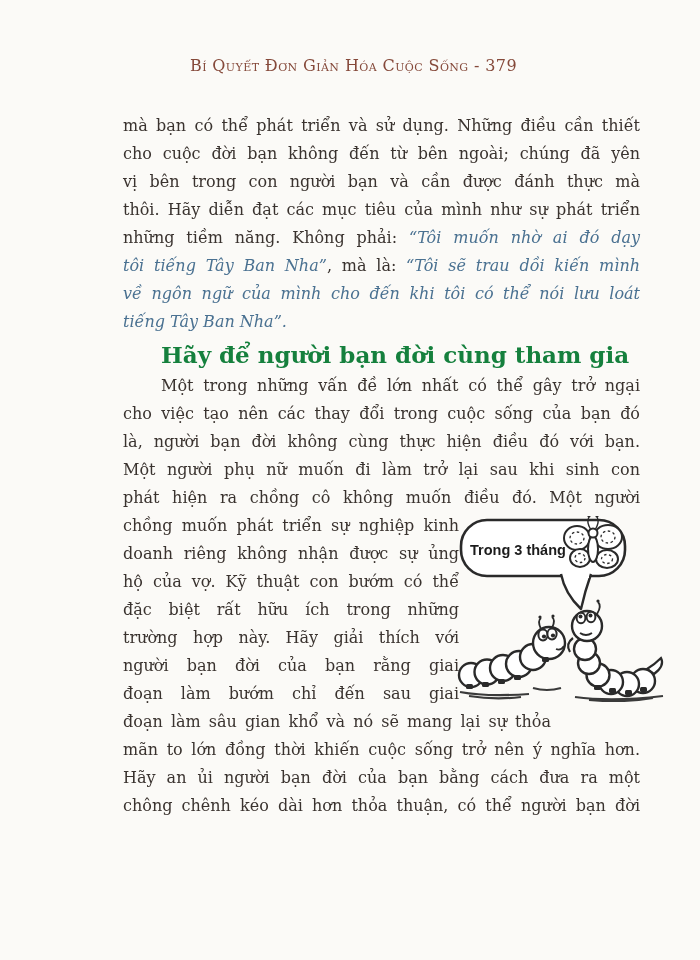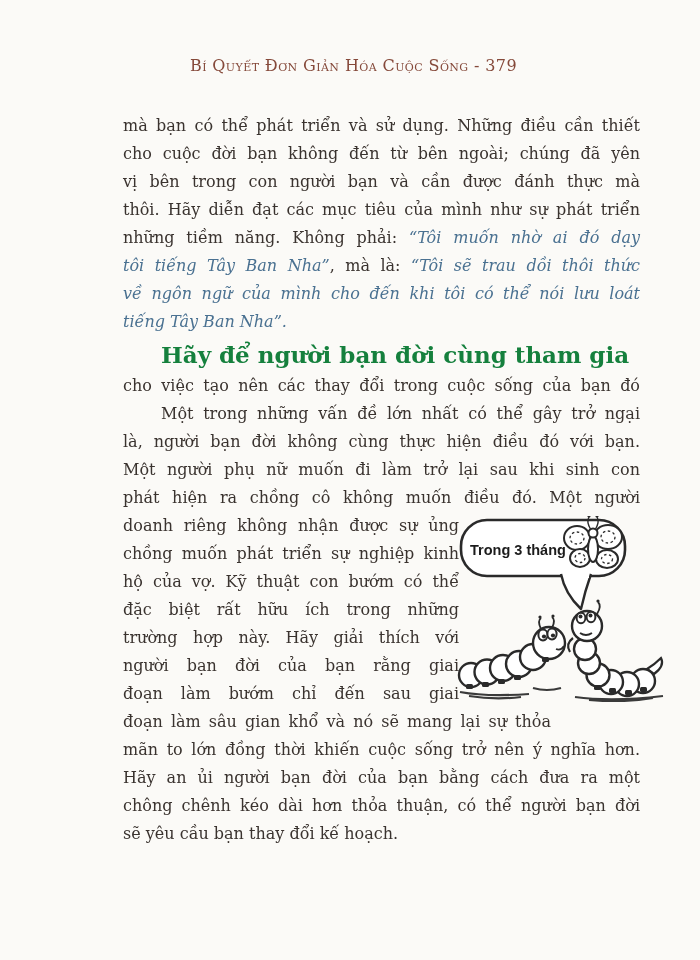--- a/index.html
+++ b/index.html
@@ -53,39 +53,39 @@
   <div class="running-header">Bí Quyết Đơn Giản Hóa Cuộc Sống - 379</div>
 
   <div class="content">
 
     <div>
         <div class="line just"><span class="n">mà bạn có thể phát triển và sử dụng. Những điều cần thiết</span></div>
         <div class="line just"><span class="n">cho cuộc đời bạn không đến từ bên ngoài; chúng đã yên</span></div>
         <div class="line just"><span class="n">vị bên trong con người bạn và cần được đánh thực mà</span></div>
         <div class="line just"><span class="n">thôi. Hãy diễn đạt các mục tiêu của mình như sự phát triển</span></div>
         <div class="line just"><span class="n">những tiềm năng. Không phải: </span><span class="quote">“Tôi muốn nhờ ai đó dạy</span></div>
-        <div class="line just"><span class="quote">tôi tiếng Tây Ban Nha”</span><span class="n">, mà là: </span><span class="quote">“Tôi sẽ trau dồi thôi thức</span></div>
+        <div class="line just"><span class="quote">tôi tiếng Tây Ban Nha”</span><span class="n">, mà là: </span><span class="quote">“Tôi sẽ trau dồi kiến mình</span></div>
         <div class="line just"><span class="quote">về ngôn ngữ của mình cho đến khi tôi có thể nói lưu loát</span></div>
         <div class="line"><span class="quote">tiếng Tây Ban Nha”.</span></div>
       </div>
 
     <div class="section-heading">Hãy để người bạn đời cùng tham gia</div>
 
     <div>
+        <div class="line just ind"><span class="n">Một trong những vấn đề lớn nhất có thể gây trở ngại</span></div>
         <div class="line just"><span class="n">cho việc tạo nên các thay đổi trong cuộc sống của bạn đó</span></div>
-        <div class="line just ind"><span class="n">Một trong những vấn đề lớn nhất có thể gây trở ngại</span></div>
         <div class="line just"><span class="n">là, người bạn đời không cùng thực hiện điều đó với bạn.</span></div>
         <div class="line just"><span class="n">Một người phụ nữ muốn đi làm trở lại sau khi sinh con</span></div>
         <div class="line just"><span class="n">phát hiện ra chồng cô không muốn điều đó. Một người</span></div>
       </div>
 
     <div class="section-c">
       <div>
+          <div class="line just w-a"><span class="n">chồng muốn phát triển sự nghiệp kinh</span></div>
           <div class="line just w-a"><span class="n">doanh riêng không nhận được sự ủng</span></div>
-          <div class="line just w-a"><span class="n">chồng muốn phát triển sự nghiệp kinh</span></div>
           <div class="line just w-a"><span class="n">hộ của vợ. Kỹ thuật con bướm có thể</span></div>
           <div class="line just w-a"><span class="n">đặc biệt rất hữu ích trong những</span></div>
           <div class="line just w-a"><span class="n">trường hợp này. Hãy giải thích với</span></div>
           <div class="line just w-a"><span class="n">người bạn đời của bạn rằng giai</span></div>
           <div class="line just w-a"><span class="n">đoạn làm bướm chỉ đến sau giai</span></div>
           <div class="line just w-b"><span class="n">đoạn làm sâu gian khổ và nó sẽ mang lại sự thỏa</span></div>
         </div>
 
       <div class="cartoon">
         <svg viewBox="0 0 216 186" xmlns="http://www.w3.org/2000/svg">
@@ -160,17 +160,16 @@
             <path d="M118 181 Q155 186 206 180 M132 184 Q165 187 196 182" fill="none" stroke="#3a3a3a" stroke-width="2.2"></path>
           </g>
         </svg>
       </div>
     </div>
 
     <div>
         <div class="line just"><span class="n">mãn to lớn đồng thời khiến cuộc sống trở nên ý nghĩa hơn.</span></div>
         <div class="line just"><span class="n">Hãy an ủi người bạn đời của bạn bằng cách đưa ra một</span></div>
         <div class="line just"><span class="n">chông chênh kéo dài hơn thỏa thuận, có thể người bạn đời</span></div>
-        <div class="line"><span class="n">sẽ yêu cầu bạn thay đổi kế hoạch.</span></div>
       </div>
 
   </div>
 </div>
 
 </body></html>

